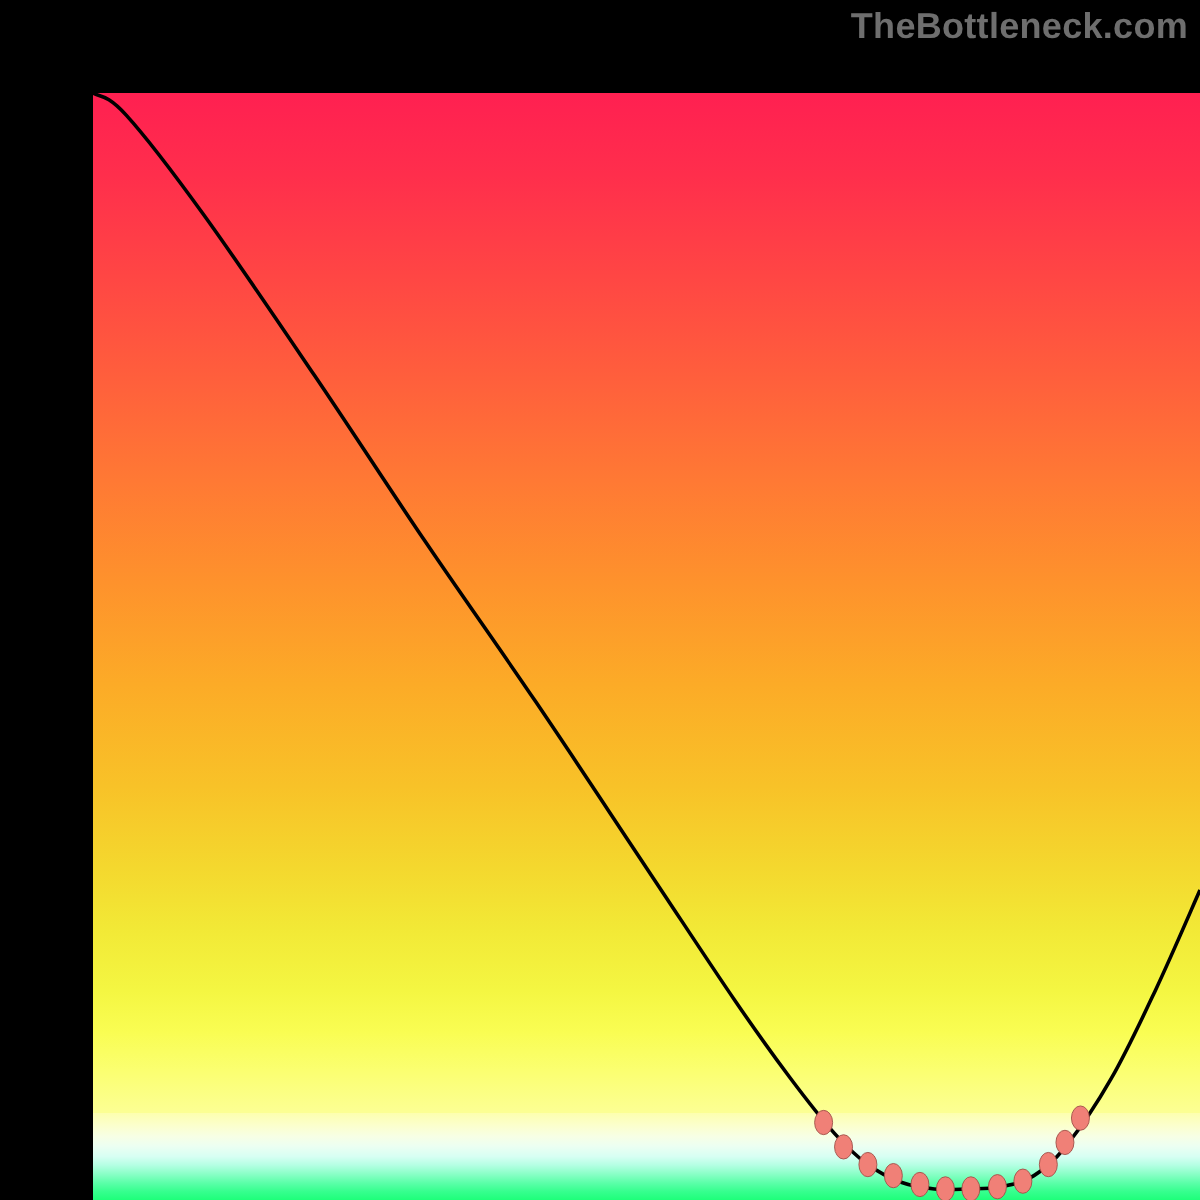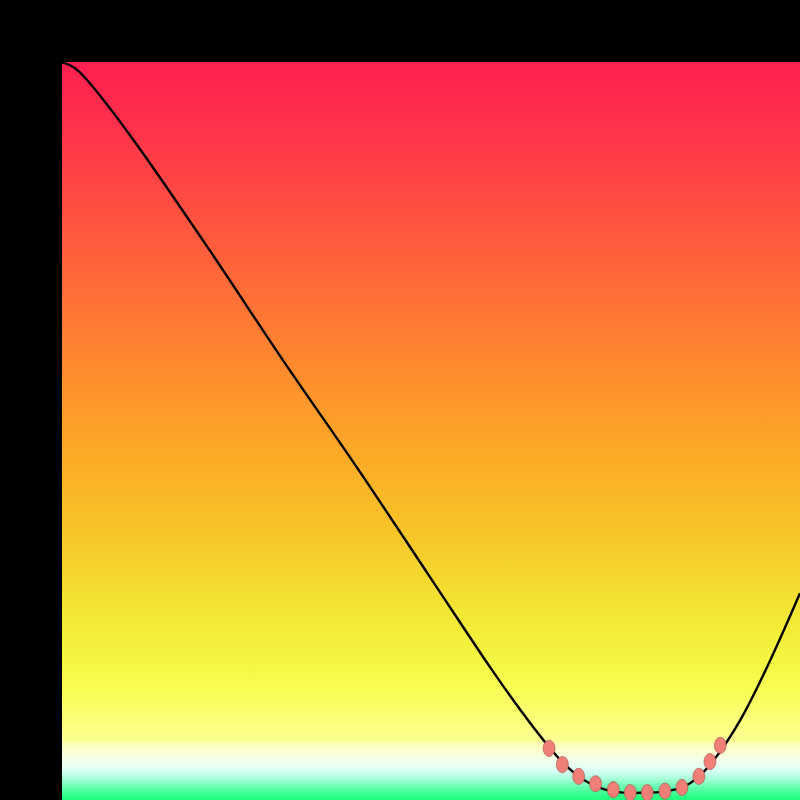--- a/index.html
+++ b/index.html
@@ -118,13 +118,14 @@
             <ellipse cx="602.95" cy="729.14" rx="6" ry="8.100000000000001" fill="#f08077" stroke="#a05048" stroke-width="0.6"></ellipse>
             <ellipse cx="619.92" cy="725.45" rx="6" ry="8.100000000000001" fill="#f08077" stroke="#a05048" stroke-width="0.6"></ellipse>
             <ellipse cx="636.89" cy="714.38" rx="6" ry="8.100000000000001" fill="#f08077" stroke="#a05048" stroke-width="0.6"></ellipse>
             <ellipse cx="647.96" cy="699.62" rx="6" ry="8.100000000000001" fill="#f08077" stroke="#a05048" stroke-width="0.6"></ellipse>
             <ellipse cx="658.30" cy="683.39" rx="6" ry="8.100000000000001" fill="#f08077" stroke="#a05048" stroke-width="0.6"></ellipse>
           </g>
       </svg>
     </div>
   </div>
 
+  <div id="watermark">TheBottleneck.com</div>
 </div>
 
 </body></html>

